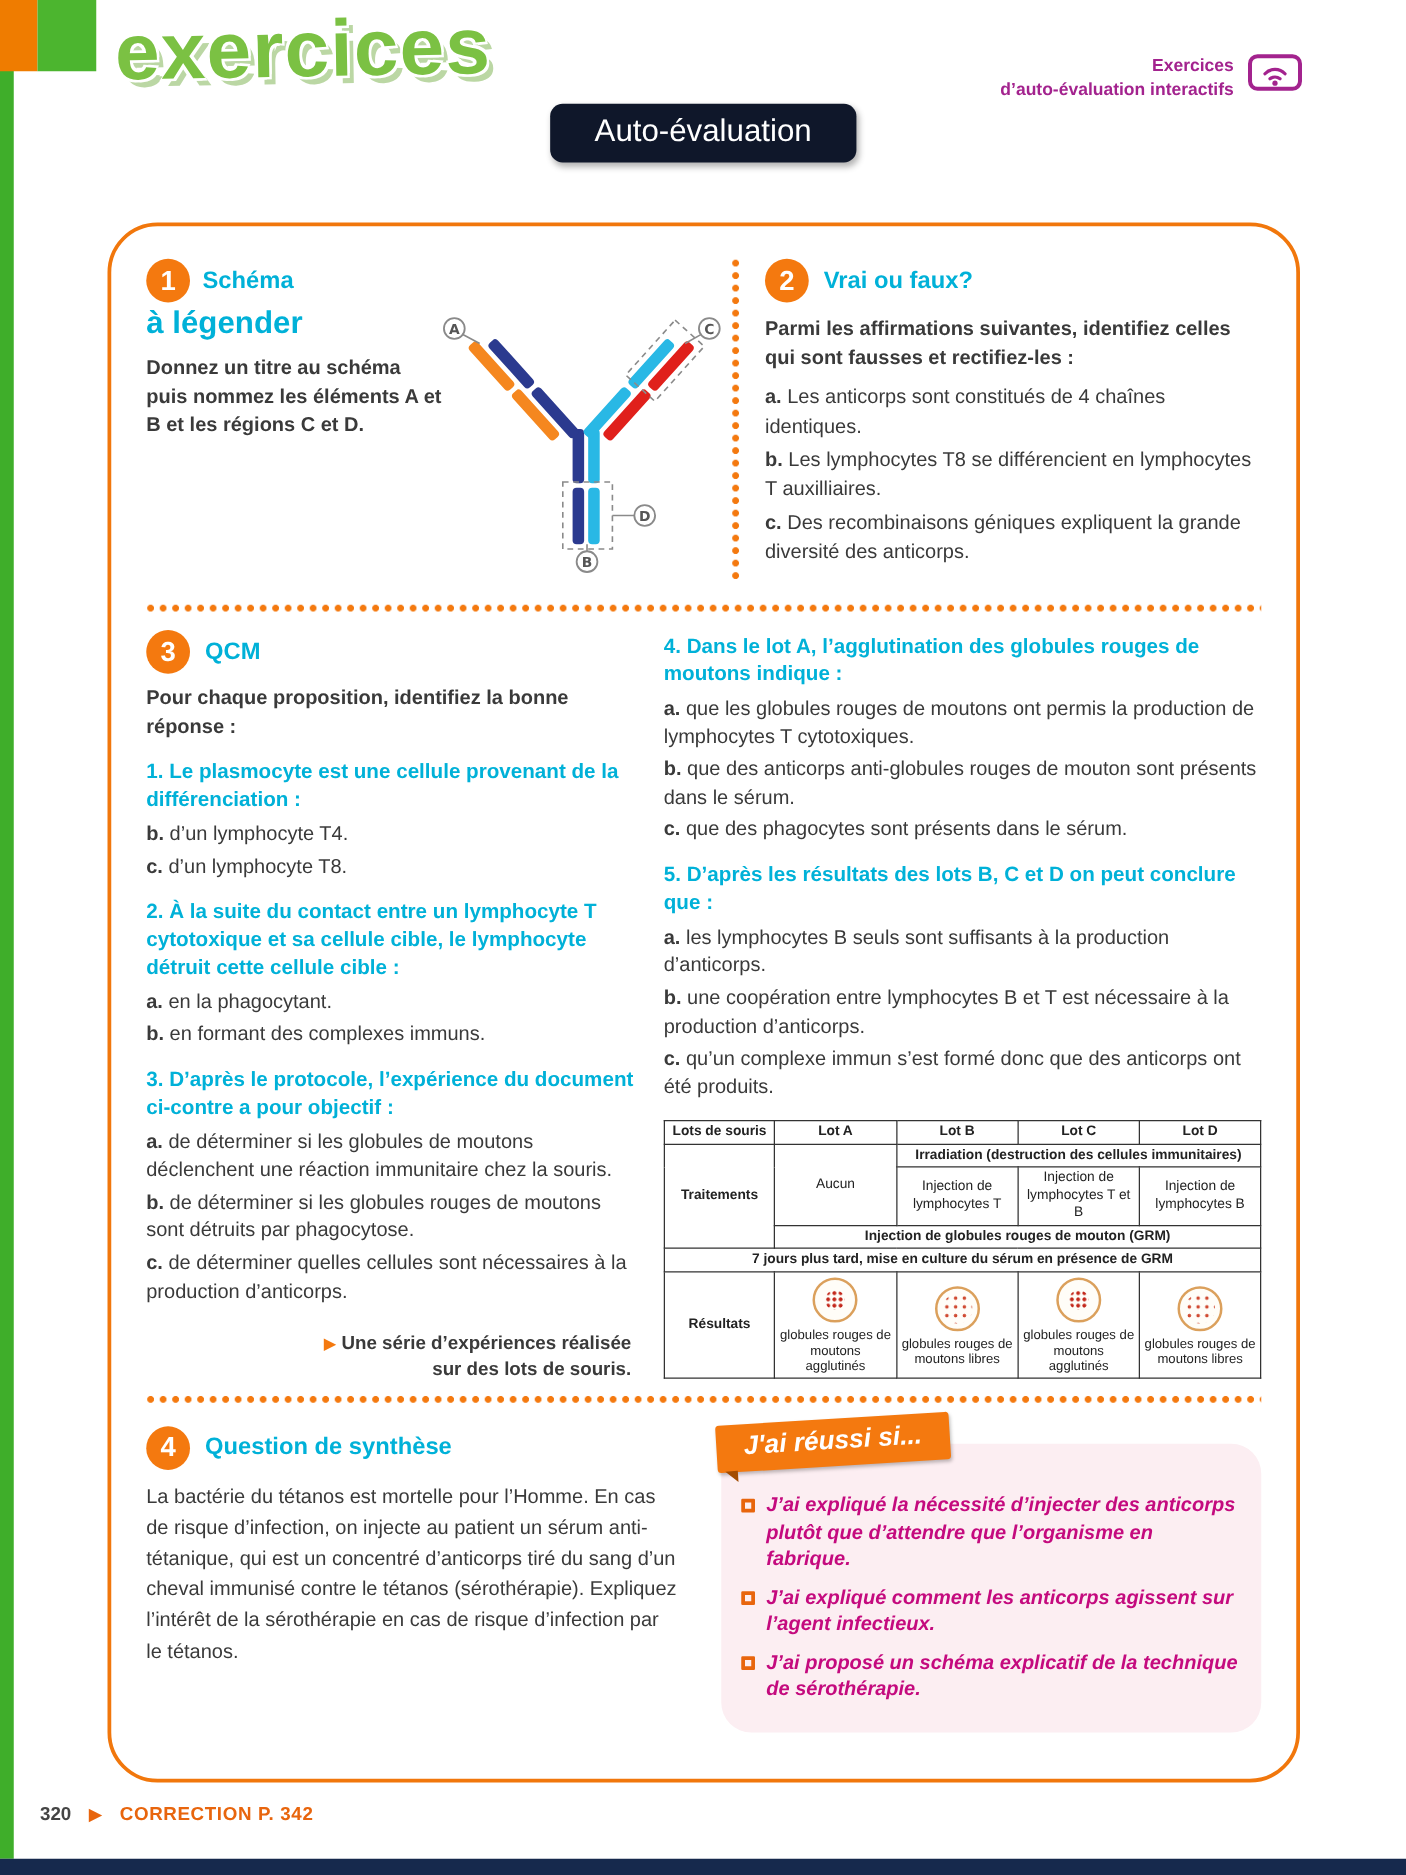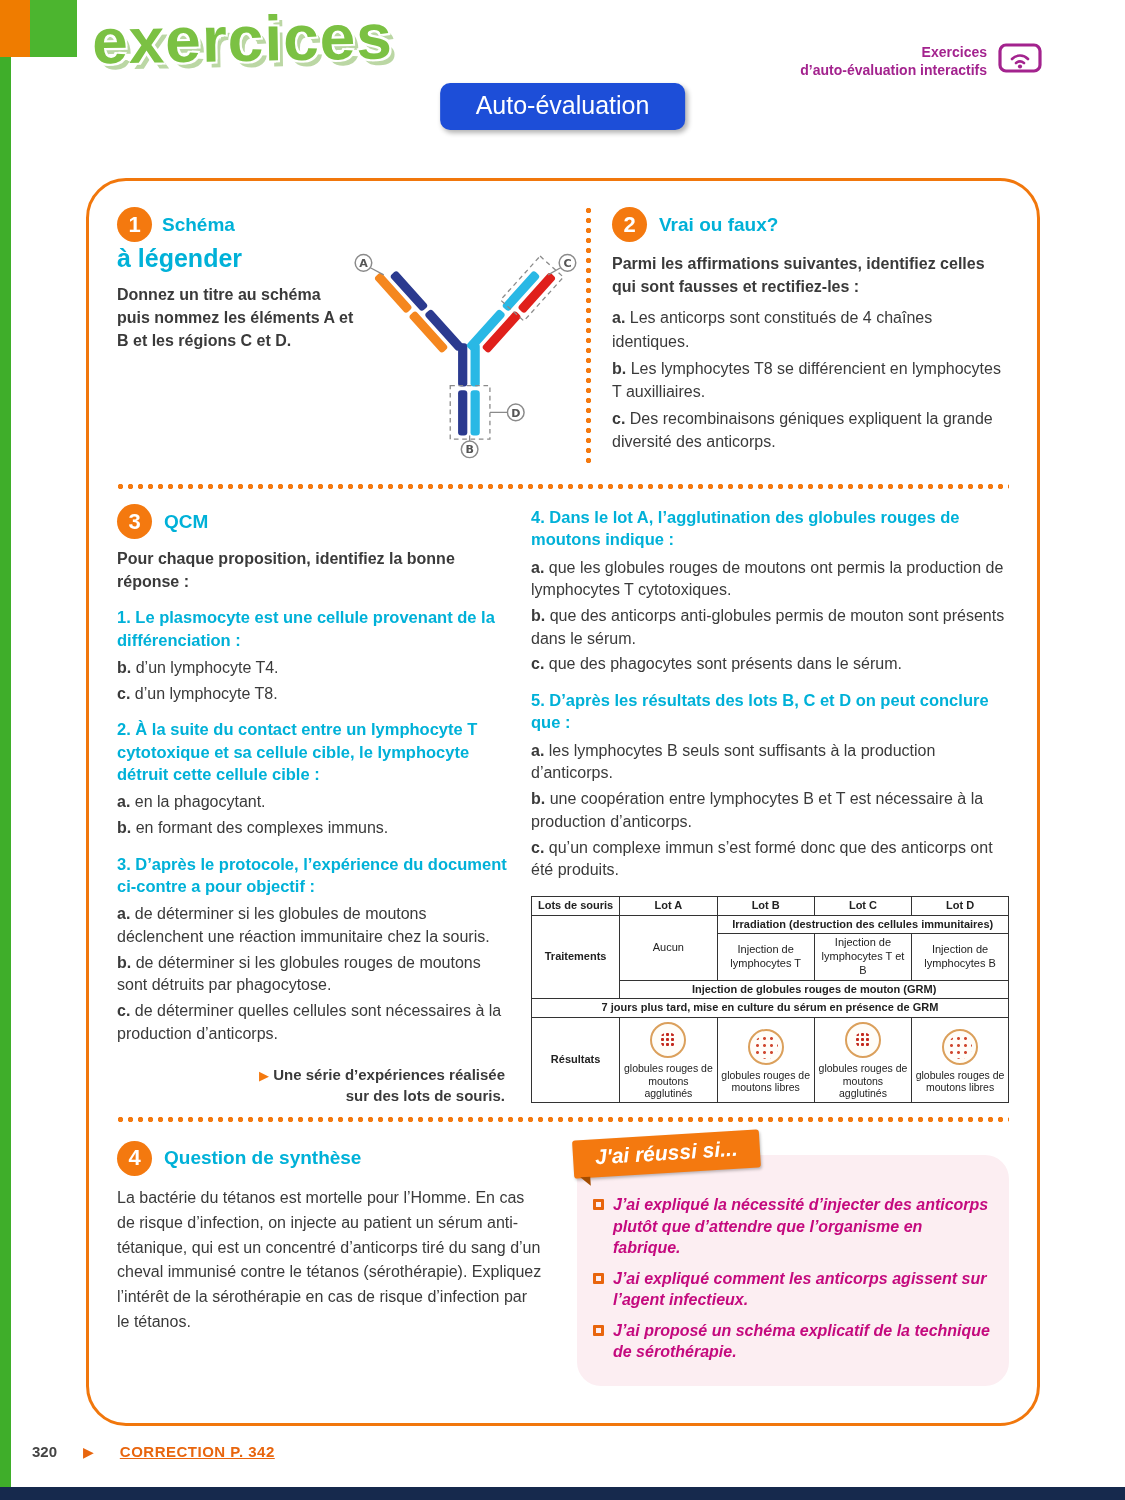--- a/index.html
+++ b/index.html
@@ -10,21 +10,21 @@
   .left-strip { position:absolute; left:0; top:0; width:11px; height:1487px; background:#3fae2a; }
   .corner-orange { position:absolute; left:0; top:0; width:30px; height:57px; background:#ef7c00; }
   .corner-green { position:absolute; left:30px; top:0; width:47px; height:57px; background:#4cb52f; }
   .bottom-bar { position:absolute; left:0; bottom:0; width:100%; height:13px; background:#16294d; }
 
   
   .wordart { position:absolute; left:92px; top:2px; font-size:64px; font-weight:800; letter-spacing:1px; color:#7bc143; transform:rotate(-1deg);
     text-shadow:-2px -2px 0 #fff, 2px -2px 0 #fff, -2px 2px 0 #fff, 2px 2px 0 #fff, 5px 6px 0 rgba(104,167,53,.45); }
   .interactive { position:absolute; right:82px; top:42px; display:flex; align-items:center; gap:10px; cursor:pointer; }
   .interactive .txt { text-align:right; color:#a3238e; font-weight:bold; font-size:14px; line-height:1.3; }
-  .pill { position:absolute; left:50%; transform:translateX(-50%); top:83px; background:#1d4ed8; color:#fff; font-size:25px; font-weight:500;
+  .pill { position:absolute; left:50%; transform:translateX(-50%); top:83px; background:#0f172a; color:#fff; font-size:25px; font-weight:500;
     padding:8px 36px 10px; border-radius:10px; box-shadow:2px 3px 5px rgba(0,0,0,.3); }
 
   
   .main-box { position:absolute; left:86px; top:178px; width:954px; height:1248px; border:3.5px solid #f1770c; border-radius:40px;
     padding:20px 28px 16px; display:flex; flex-direction:column; background:#fff; }
 
   .divider-h { height:7px; background-image:radial-gradient(circle at 3.5px 3.5px, #f4790f 2.4px, rgba(0,0,0,0) 3px); background-size:10px 7px; background-repeat:repeat-x; margin:10px 0; }
   .divider-v { width:7px; background-image:radial-gradient(circle at 3.5px 3.5px, #f4790f 2.4px, rgba(0,0,0,0) 3px); background-size:7px 10px; background-repeat:repeat-y; margin:6px 0; }
 
   .num { width:35px; height:35px; border-radius:50%; background:#f4790f; color:#fff; font-weight:bold; font-size:22px;
@@ -73,23 +73,23 @@
   .ex4-body { font-size:16px; line-height:1.55; }
   .success { flex:1; position:relative; margin-top:14px; }
   .success-box { background:#fceef2; border-radius:24px; padding:30px 18px 14px 16px; }
   .success-tab { position:absolute; top:-20px; left:-4px; background:#f4790f; color:#fff; font-weight:bold; font-style:italic; font-size:21px;
     padding:6px 22px 8px; transform:rotate(-3.5deg); border-radius:3px; box-shadow:1px 2px 3px rgba(0,0,0,.25); z-index:2; }
   .success-tab::after { content:''; position:absolute; left:6px; bottom:-8px; border-left:10px solid rgba(0,0,0,0); border-top:9px solid #a34c00; }
   .check-item { display:flex; gap:9px; margin:9px 0; color:#c40a7e; font-weight:bold; font-style:italic; font-size:16px; line-height:1.35; }
   .checkbox { flex:none; width:11px; height:11px; border:3px solid #e8650d; margin-top:5px; border-radius:1px; }
 
   
-  .footer { position:absolute; left:32px; top:1443px; display:flex; align-items:center; gap:26px; font-size:15px; }
+  .footer { position:absolute; left:32px; top:1443px; display:flex; align-items:center; gap:14px; font-size:15px; }
   .footer .pg { font-weight:bold; color:#444; }
-  .footer .corr { color:#e8650d; font-weight:bold; letter-spacing:.5px;text-decoration:underline; }
+  .footer .corr { color:#e8650d; font-weight:bold; letter-spacing:.5px; }
   .footer .tri2 { color:#e8650d; font-size:14px; }
 
   svg text { font-family:"DejaVu Sans",sans-serif; }
 </style>
 </head>
 <body>
 
 <div class="page">
   <div class="left-strip"></div>
   <div class="corner-orange"></div>
@@ -205,21 +205,21 @@
         <p class="opt"><b>a.</b> <span>de déterminer si les globules de moutons déclenchent une réaction immunitaire chez la souris.</span></p>
         <p class="opt"><b>b.</b> <span>de déterminer si les globules rouges de moutons sont détruits par phagocytose.</span></p>
         <p class="opt"><b>c.</b> <span>de déterminer quelles cellules sont nécessaires à la production d’anticorps.</span></p>
 
         <p class="doc-caption"><span class="tri">▶</span> <span>Une série d’expériences réalisée sur des lots de souris.</span></p>
       </div>
 
       <div class="qcm-right">
         <p class="qt" style="margin-top:0"><span>4.</span> <span>Dans le lot A, l’agglutination des globules rouges de moutons indique :</span></p>
         <p class="opt"><b>a.</b> <span>que les globules rouges de moutons ont permis la production de lymphocytes T cytotoxiques.</span></p>
-        <p class="opt"><b>b.</b> <span>que des anticorps anti-globules permis de mouton sont présents dans le sérum.</span></p>
+        <p class="opt"><b>b.</b> <span>que des anticorps anti-globules rouges de mouton sont présents dans le sérum.</span></p>
         <p class="opt"><b>c.</b> <span>que des phagocytes sont présents dans le sérum.</span></p>
 
         <p class="qt"><span>5.</span> <span>D’après les résultats des lots B, C et D on peut conclure que :</span></p>
         <p class="opt"><b>a.</b> <span>les lymphocytes B seuls sont suffisants à la production d’anticorps.</span></p>
         <p class="opt"><b>b.</b> <span>une coopération entre lymphocytes B et T est nécessaire à la production d’anticorps.</span></p>
         <p class="opt"><b>c.</b> <span>qu’un complexe immun s’est formé donc que des anticorps ont été produits.</span></p>
 
         <table class="mice">
           <colgroup>
               <col style="width:18.5%">

